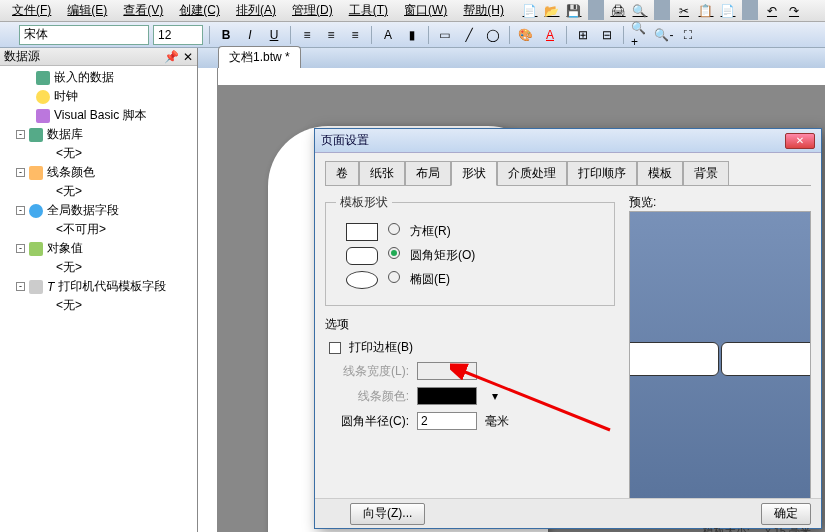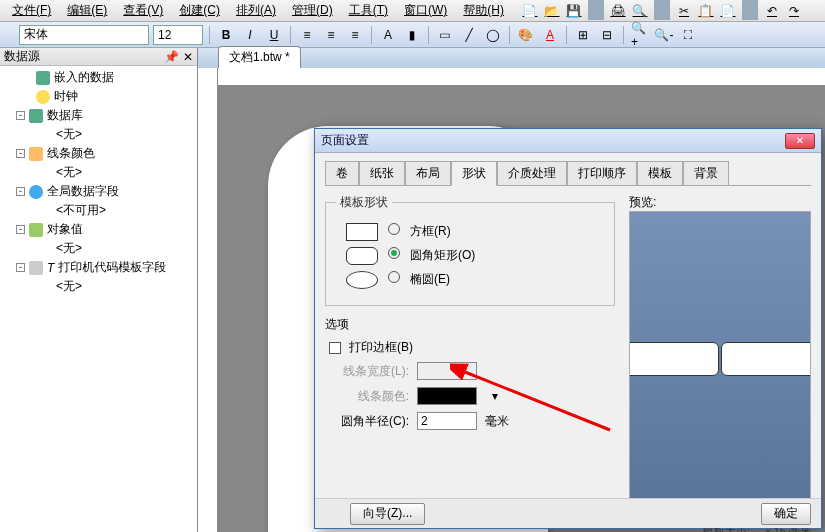--- a/index.html
+++ b/index.html
@@ -166,20 +166,24 @@
   </div>
   <div class="tree">
     <div class="tree-item tree-child">
         <span class="ico ico-db"></span>
         <span>嵌入的数据</span>
       </div>
     <div class="tree-item tree-child">
         <span class="ico ico-clock"></span>
         <span>时钟</span>
       </div>
+    <div class="tree-item tree-child">
+        <span class="ico ico-vb"></span>
+        <span>Visual Basic 脚本</span>
+      </div>
     <div class="tree-item">
         <span class="expander">-</span>
         <span class="ico ico-db"></span>
         <span>数据库</span>
       </div>
     <div class="tree-item tree-child-2">
         <span>&lt;无&gt;</span>
       </div>
     <div class="tree-item">
         <span class="expander">-</span>

